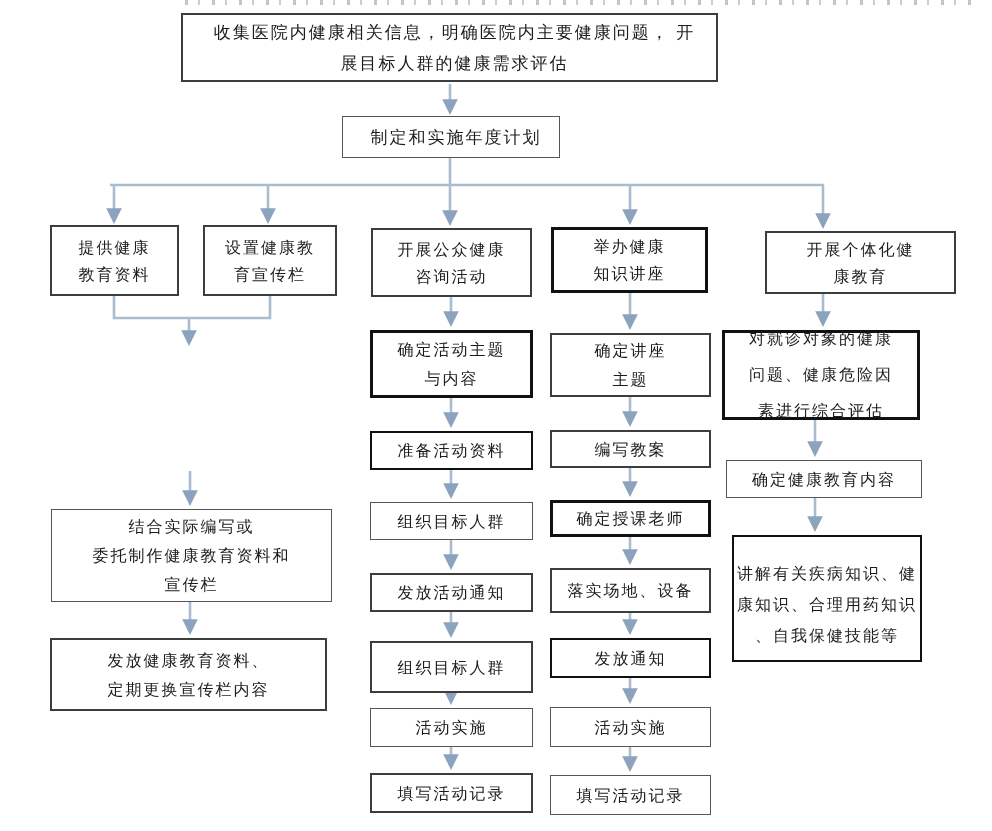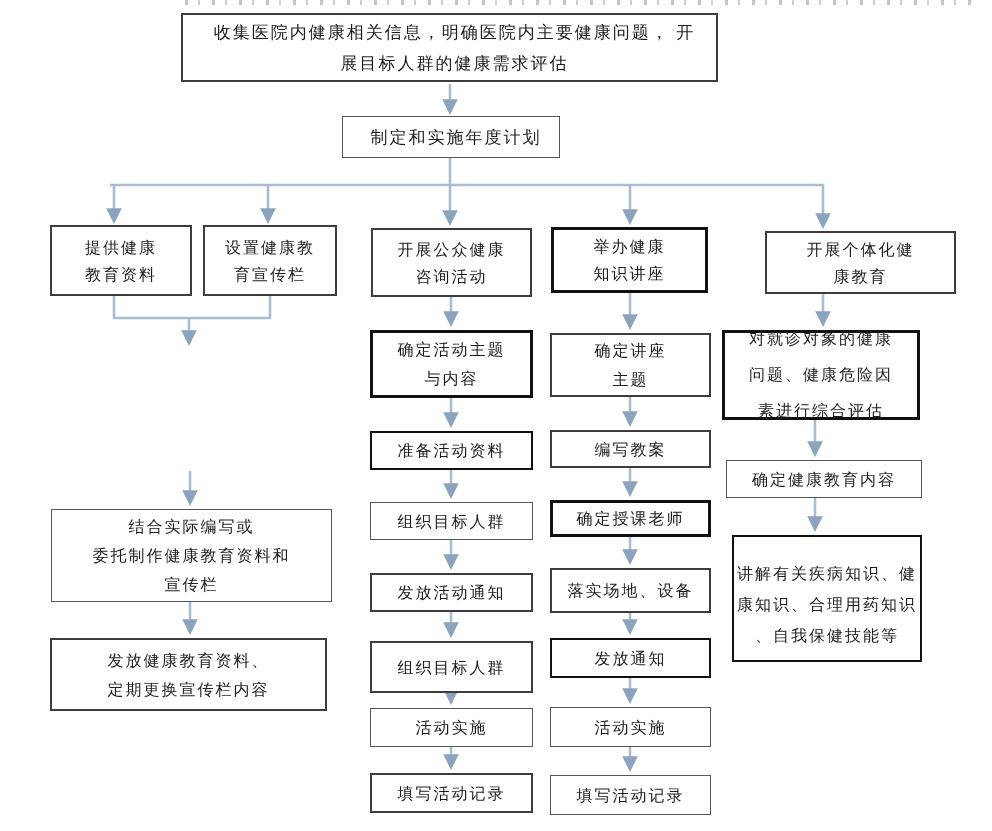--- a/index.html
+++ b/index.html
@@ -73,21 +73,21 @@
     <path marker-end="url(#ah)" d="M630,747 V768"></path>
     <path marker-end="url(#ah)" d="M823,294 V323"></path>
     <path marker-end="url(#ah)" d="M815,420 V453"></path>
     <path marker-end="url(#ah)" d="M815,498 V528"></path>
   </svg>
 
   <div class="node big" style="left:181px;top:13px;width:537px;height:69px">收集医院内健康相关信息，明确医院内主要健康问题， 开
 展目标人群的健康需求评估</div>
   <div class="node big b1" style="left:342px;top:116px;width:218px;height:42px">制定和实施年度计划</div>
 
-  <div class="node" style="left:50px;top:225px;width:142px;height:71px">提供健康
+  <div class="node" style="left:50px;top:225px;width:129px;height:71px">提供健康
 教育资料</div>
   <div class="node" style="left:203px;top:225px;width:134px;height:71px">设置健康教
 育宣传栏</div>
   <div class="node" style="left:371px;top:228px;width:161px;height:69px">开展公众健康
 咨询活动</div>
   <div class="node b3" style="left:551px;top:227px;width:157px;height:66px">举办健康
 知识讲座</div>
   <div class="node" style="left:765px;top:231px;width:191px;height:63px">开展个体化健
 康教育</div>
 

